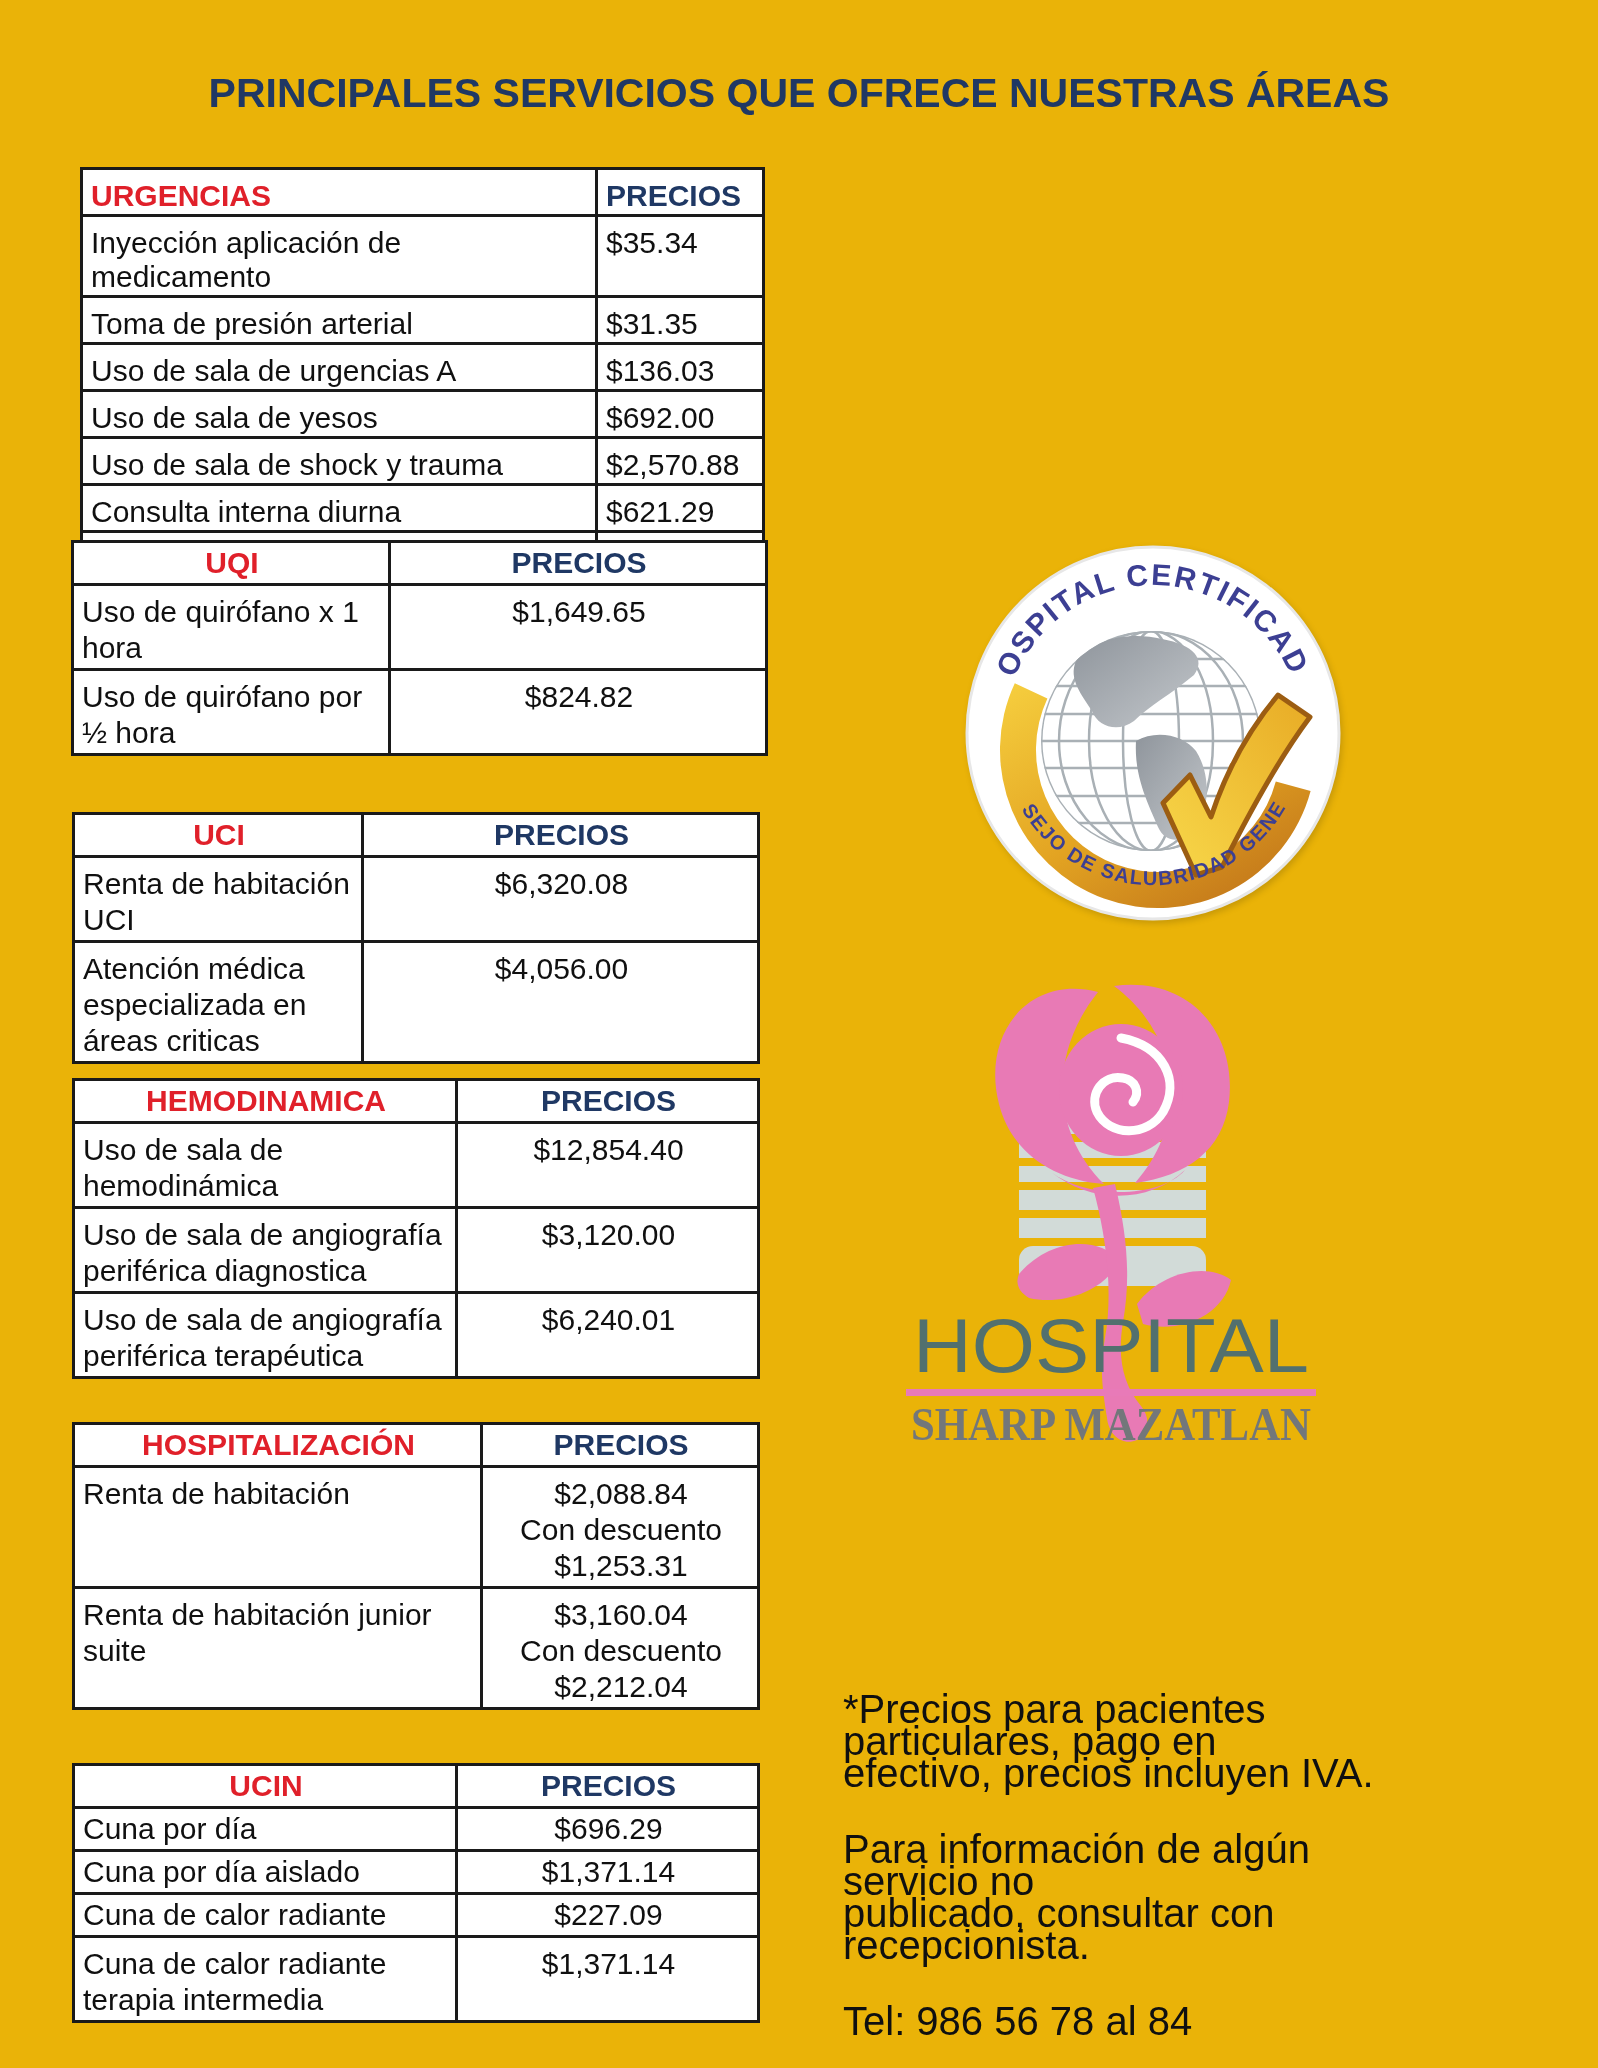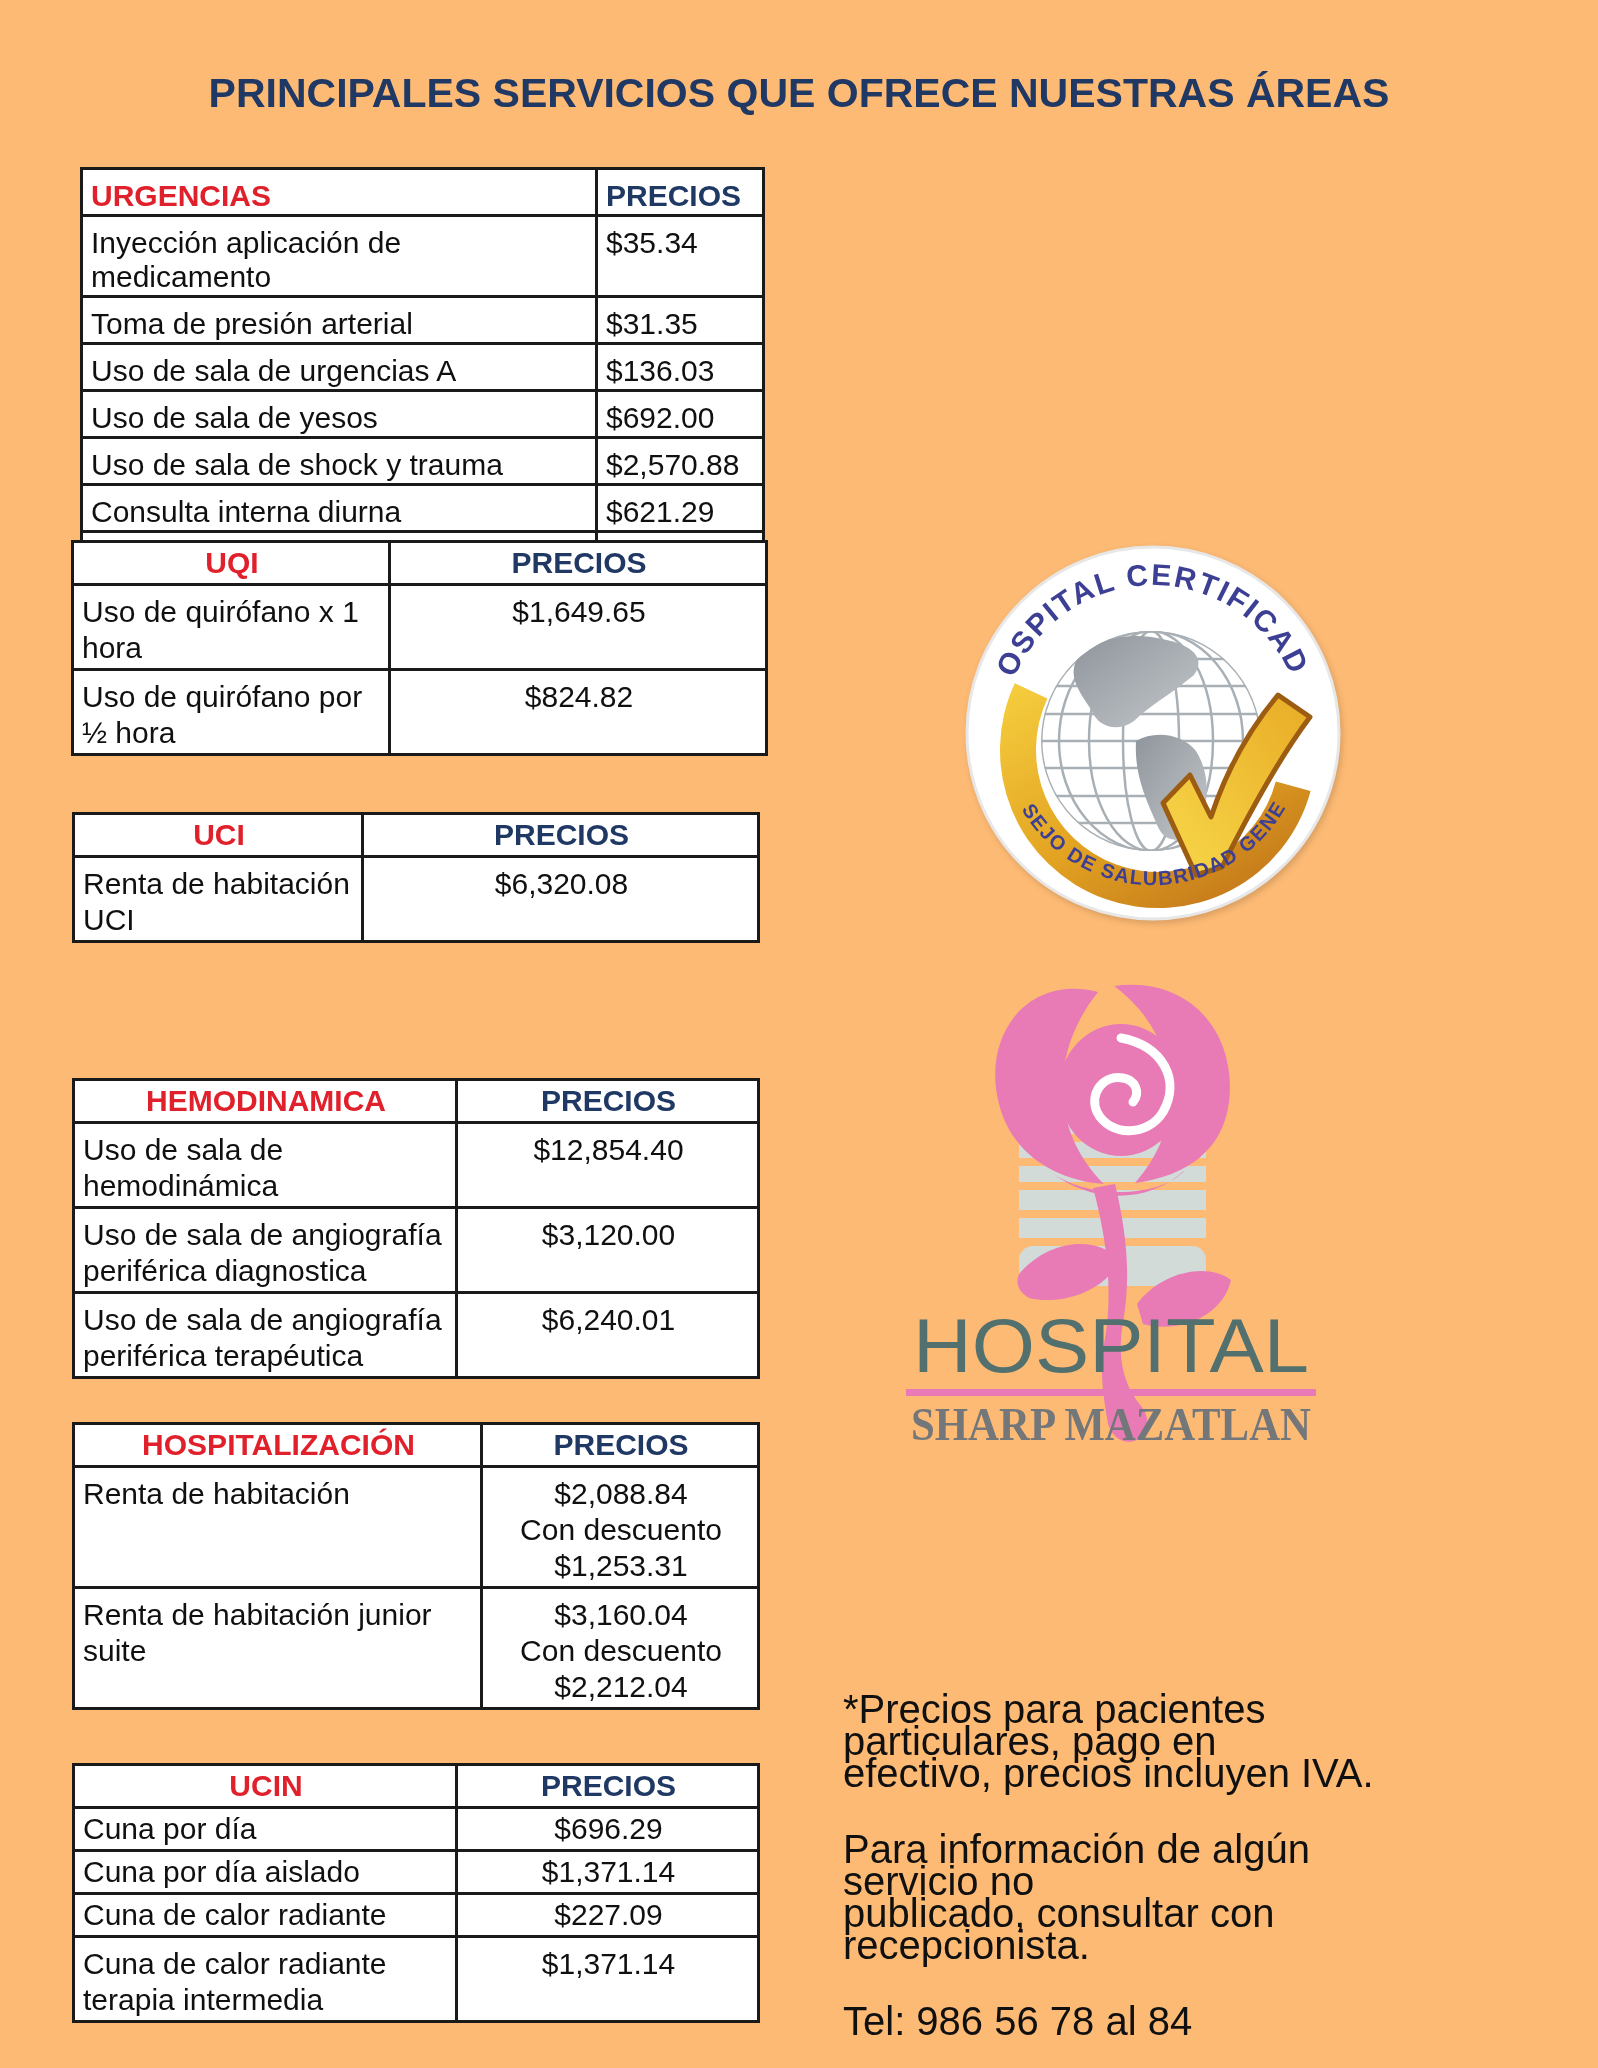--- a/index.html
+++ b/index.html
@@ -1,17 +1,17 @@
 <!DOCTYPE html>
 <html><head>
 <meta charset="utf-8">
 <style>
   html,body { margin:0; padding:0; background:#ffffff; }
   .page {
-    position:relative; width:1598px; height:2068px; background:#fdba74;
+    position:relative; width:1598px; height:2068px; background:#eab308;
     font-family:"Liberation Sans", sans-serif; color:#111; overflow:hidden;
   }
   .title {
     position:absolute; left:0; right:0; top:70px; text-align:center;
     font-size:41px; font-weight:bold; color:#203864; letter-spacing:0px;
   }
   table.tbl {
     position:absolute; border-collapse:collapse; table-layout:fixed;
     font-size:30px; color:#101010; background:#fff;
   }
@@ -113,20 +113,26 @@
       </colgroup>
     <tbody>
         <tr>
       <td class="hdr-area c">UCI</td>
       <td class="hdr-price c">PRECIOS</td>
     </tr>
     <tr>
           <td class="svc pad">Renta de habitación
 UCI</td>
           <td class="price-cell c pad">$6,320.08</td>
+        </tr>
+    <tr>
+          <td class="svc pad">Atención médica
+especializada en
+áreas criticas</td>
+          <td class="price-cell c pad">$4,056.00</td>
         </tr>
   </tbody>
     </table>
 
   <table class="tbl" style="left:72px; top:1078px; width:685px;">
     <colgroup>
         <col style="width:383px">
         <col style="width:302px">
       </colgroup>
     <tbody>

